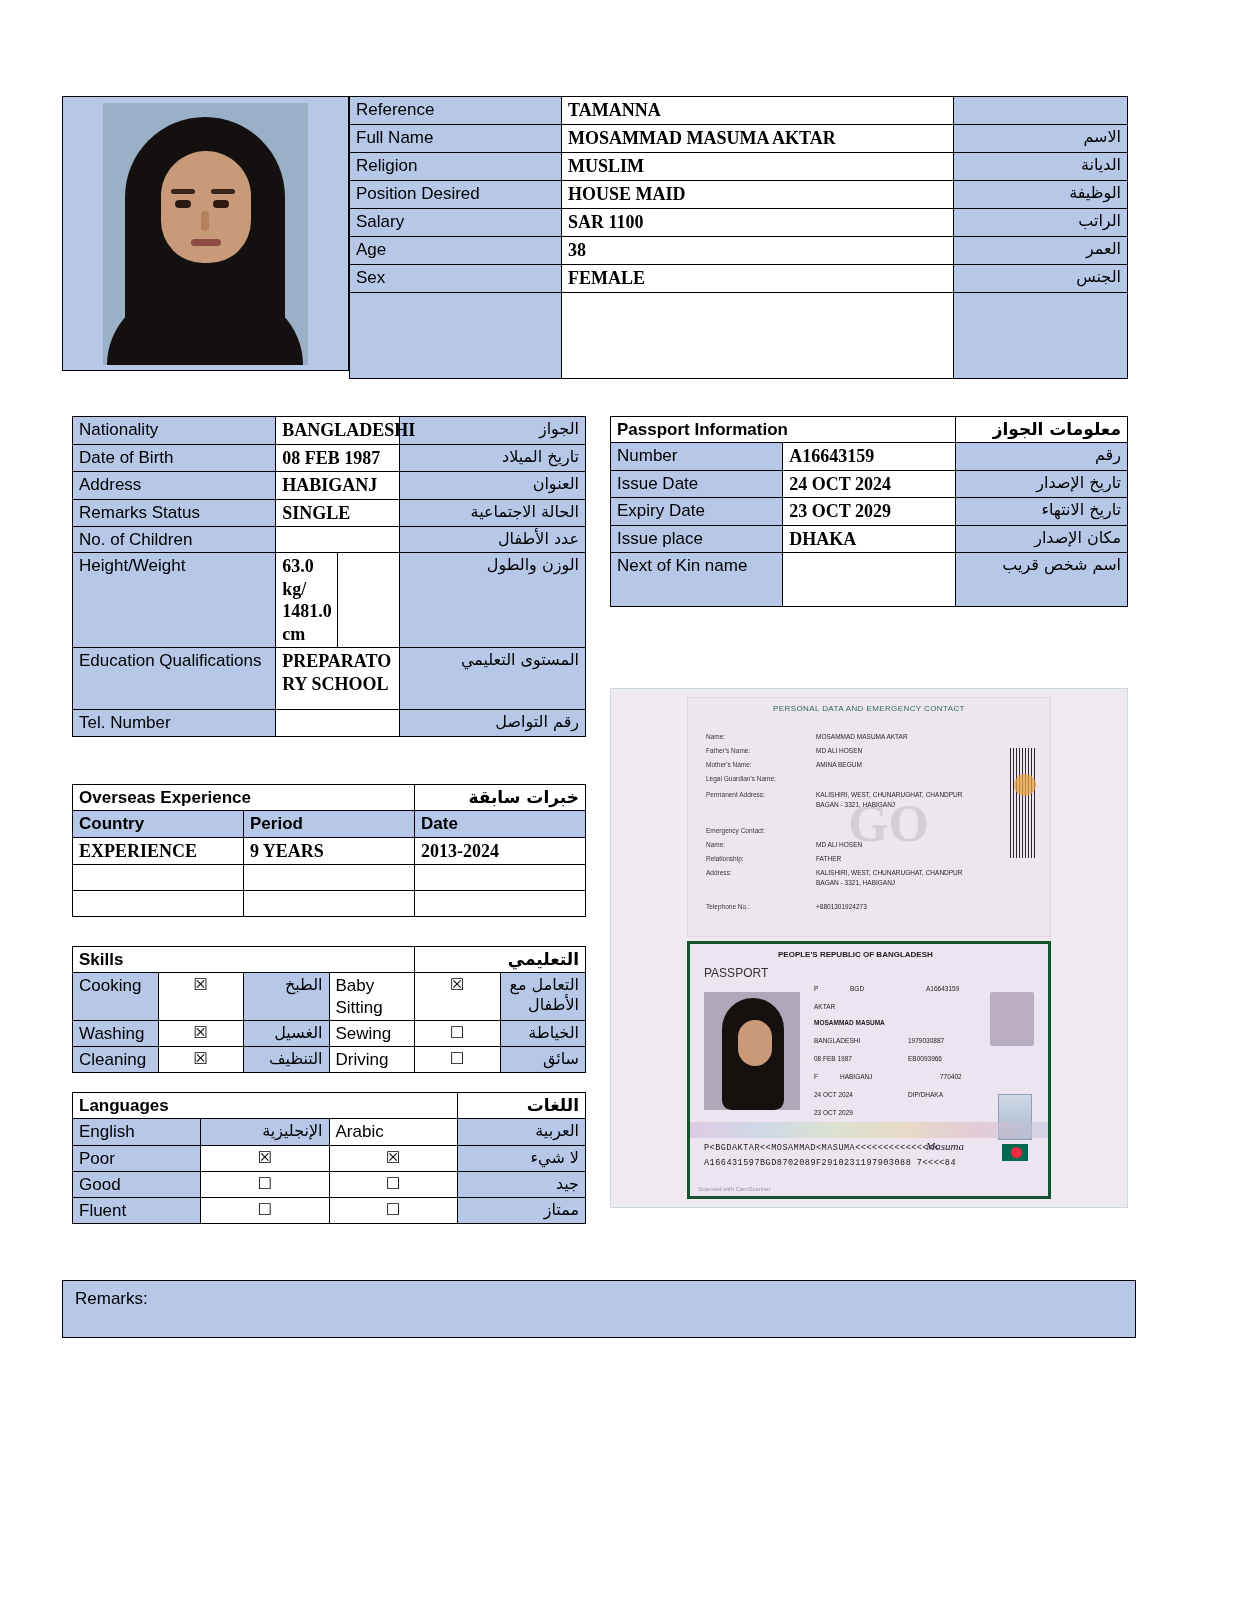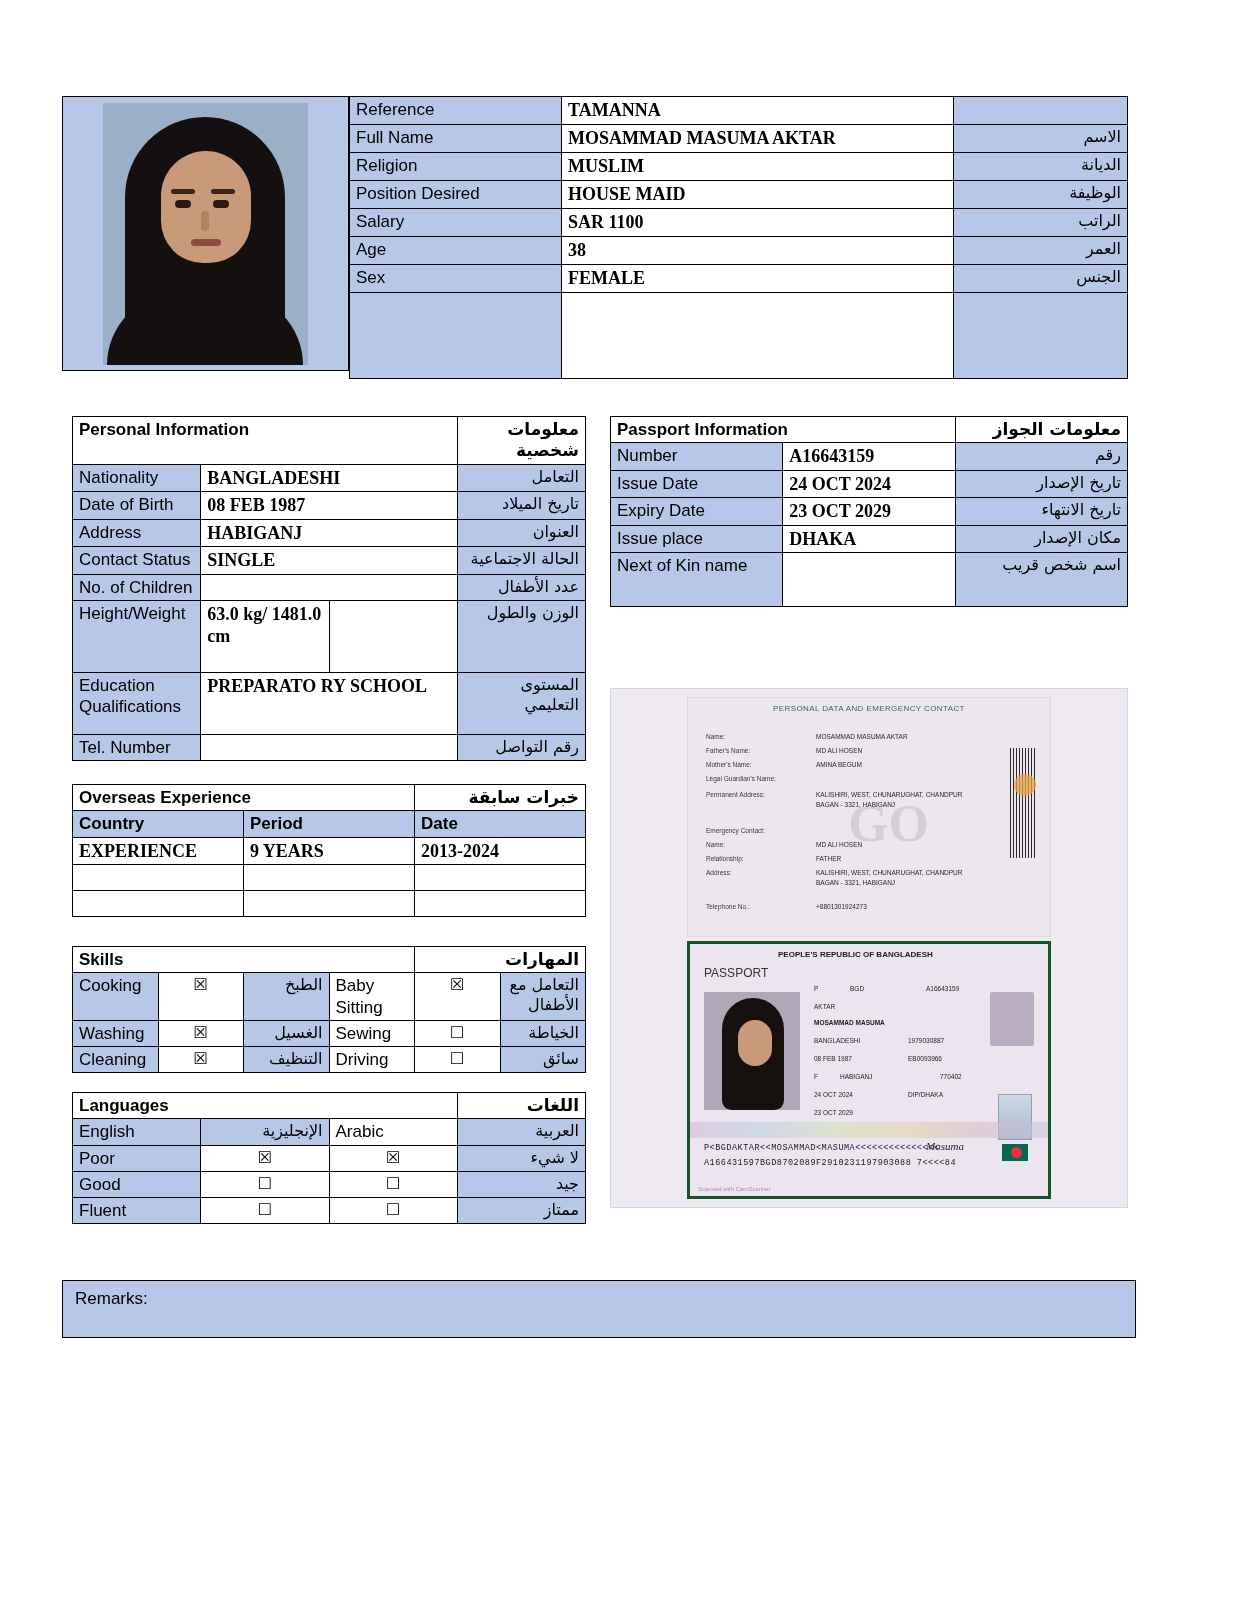--- a/index.html
+++ b/index.html
@@ -318,40 +318,36 @@
           <td class="white ht-value"></td>
           <td class="blue ht-ar"></td>
         </tr>
       </tbody>
     </table>
   </div>
 
   <table class="personal-table">
     <tbody>
       <tr>
-        <td class="white hdr" colspan="3">Personal Information</td>
-        <td class="white ar hdr">معلومات شخصية</td>
-      </tr>
-      <tr>
         <td class="blue pi-l">Nationality</td>
         <td class="white pi-v bold" colspan="2">BANGLADESHI</td>
-        <td class="blue pi-a ar">التعامل</td>
+        <td class="blue pi-a ar">الجواز</td>
       </tr>
       <tr>
         <td class="blue pi-l">Date of Birth</td>
         <td class="white pi-v bold" colspan="2">08 FEB 1987</td>
         <td class="blue pi-a ar">تاريخ الميلاد</td>
       </tr>
       <tr>
         <td class="blue pi-l">Address</td>
         <td class="white pi-v bold" colspan="2">HABIGANJ</td>
         <td class="blue pi-a ar">العنوان</td>
       </tr>
       <tr>
-        <td class="blue pi-l">Contact Status</td>
+        <td class="blue pi-l">Remarks Status</td>
         <td class="white pi-v bold" colspan="2">SINGLE</td>
         <td class="blue pi-a ar">الحالة الاجتماعية</td>
       </tr>
       <tr>
         <td class="blue pi-l">No. of Children</td>
         <td class="white pi-v bold" colspan="2"></td>
         <td class="blue pi-a ar">عدد الأطفال</td>
       </tr>
       <tr>
         <td class="blue pi-l">Height/Weight</td>
@@ -432,21 +428,21 @@
         <td class="white"></td>
         <td class="white"></td>
       </tr>
     </tbody>
   </table>
 
   <table class="skills-table">
     <tbody>
       <tr>
         <td class="white hdr" colspan="4">Skills</td>
-        <td class="white ar hdr" colspan="2">المهارات</td>
+        <td class="white ar hdr" colspan="2">التعليمي</td>
       </tr>
       <tr>
         <td class="blue sk1">Cooking</td>
         <td class="white sk2 ctr cb">☒</td>
         <td class="blue sk3 ar">الطبخ</td>
         <td class="white sk4">Baby Sitting</td>
         <td class="white sk5 ctr cb">☒</td>
         <td class="blue sk6 ar">التعامل مع الأطفال</td>
       </tr>
       <tr>

